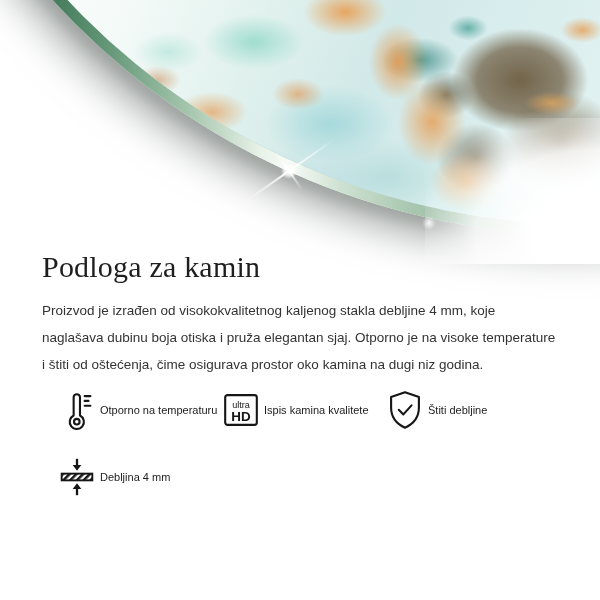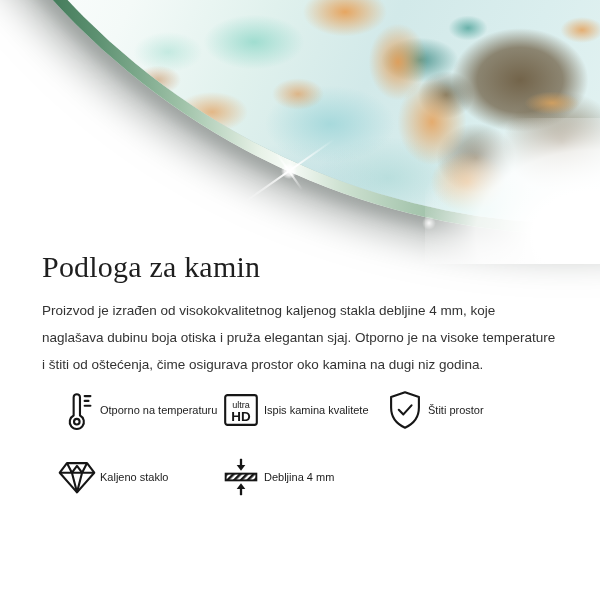--- a/index.html
+++ b/index.html
@@ -126,30 +126,23 @@
           <text x="24" y="35" text-anchor="middle" font-size="14" font-weight="bold" fill="#161616" font-family="'Liberation Sans',sans-serif">HD</text>
         </svg>
         <div class="flabel">Ispis kamina kvalitete</div>
       </div>
 
       <div class="feature">
         <svg viewBox="0 0 48 48">
           <path class="ico" stroke-width="2.3" stroke-linejoin="round" d="M24 5.5 L38.5 10.5 V21.5 C38.5 31.5 32.5 38.8 24 42.5 C15.5 38.8 9.5 31.5 9.5 21.5 V10.5 Z"></path>
           <path class="ico" stroke-width="2.6" stroke-linecap="round" stroke-linejoin="round" d="M17.5 23.8 L22.3 28.6 L30.8 19.2"></path>
         </svg>
-        <div class="flabel">Štiti prostor</div>
+        <div class="flabel">Štiti debljine</div>
       </div>
 
-      <div class="feature">
-        <svg viewBox="0 0 48 48">
-          <path class="ico" stroke-width="2" stroke-linejoin="round" d="M13.5 9.5 H34.5 L42 19.5 L24 40 L6 19.5 Z"></path>
-          <path class="ico" stroke-width="1.8" stroke-linejoin="round" d="M6.5 19.5 H41.5 M13.5 9.5 L18.7 19.5 L24 40 M34.5 9.5 L29.3 19.5 L24 40 M18.7 19.5 L24 12.5 L29.3 19.5"></path>
-        </svg>
-        <div class="flabel">Kaljeno staklo</div>
-      </div>
 
 
       <div class="feature">
         <svg viewBox="0 0 48 48">
           <defs>
             <pattern id="hatchP" width="5" height="5" patternUnits="userSpaceOnUse" patternTransform="rotate(45)">
               <rect width="2.6" height="5" fill="#161616"></rect>
             </pattern>
           </defs>
           <rect x="8" y="20.5" width="32" height="7" fill="url(#hatchP)" stroke="#161616" stroke-width="2"></rect>

